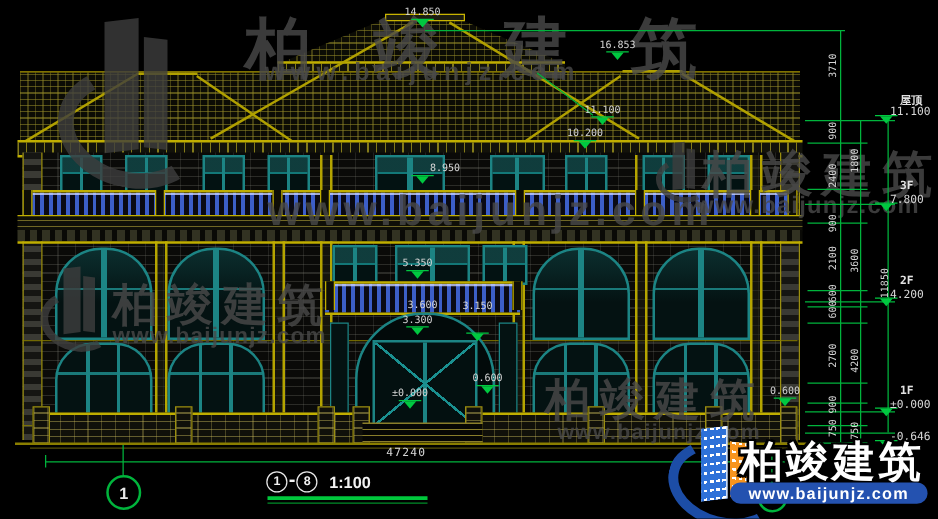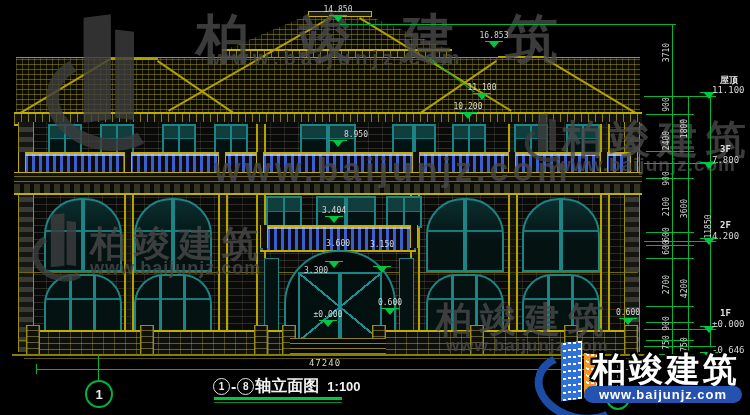--- a/index.html
+++ b/index.html
@@ -217,21 +217,20 @@
     <span>1</span>
   </div>
   <div class="axis-bubble" style="left:606px;top:386px;width:20px;height:20px;font-size:11px;">
     <span>8</span>
   </div>
 
   <div class="title-row">
     <span class="tcirc">1</span>
     <span>-</span>
     <span class="tcirc">8</span>
-    <span>轴立面图</span>
     <span style="margin-left:8px;font-size:13px;">1:100</span>
   </div>
   <div class="abs" style="left:214px;top:397px;width:128px;height:3px;background:#00c83c;z-index:8;"></div>
   <div class="abs" style="left:214px;top:402px;width:128px;height:1px;background:#008c28;z-index:8;"></div>
 
   <div class="wm-icon" style="left:50px;top:16px;transform:scale(2.1);">
     <div class="wm-arc"></div>
     <div class="wm-b1"></div>
     <div class="wm-b2"></div>
   </div>
@@ -271,25 +270,25 @@
     <div class="tri" style="left: 489px; top: 42px;"></div>
     <div class="dim-text" style="left: 452px; top: 83px; width: 60px; text-align: center;">11.100</div>
     <div class="tribar" style="left: 473px; top: 93px;"></div>
     <div class="tri" style="left: 477px; top: 94px;"></div>
     <div class="dim-text" style="left: 438px; top: 102px; width: 60px; text-align: center;">10.200</div>
     <div class="tribar" style="left: 459px; top: 112px;"></div>
     <div class="tri" style="left: 463px; top: 113px;"></div>
     <div class="dim-text" style="left: 308px; top: 130px; width: 60px; text-align: right;">8.950</div>
     <div class="tribar" style="left: 329px; top: 140px;"></div>
     <div class="tri" style="left: 333px; top: 141px;"></div>
-    <div class="dim-text" style="left: 304px; top: 206px; width: 60px; text-align: center;">3.404</div>
+    <div class="dim-text" style="left: 304px; top: 206px; width: 60px; text-align: center;">5.350</div>
     <div class="tribar" style="left: 325px; top: 216px;"></div>
     <div class="tri" style="left: 329px; top: 217px;"></div>
     <div class="dim-text" style="left: 308px; top: 239px; width: 60px; text-align: center;">3.600</div>
-    <div class="dim-text" style="left: 304px; top: 266px; width: 60px; text-align: left;">3.300</div>
+    <div class="dim-text" style="left: 304px; top: 251px; width: 60px; text-align: center;">3.300</div>
     <div class="tribar" style="left: 325px; top: 261px;"></div>
     <div class="tri" style="left: 329px; top: 262px;"></div>
     <div class="dim-text" style="left: 352px; top: 240px; width: 60px; text-align: center;">3.150</div>
     <div class="tribar" style="left: 373px; top: 266px;"></div>
     <div class="tri" style="left: 377px; top: 267px;"></div>
     <div class="dim-text" style="left: 360px; top: 298px; width: 60px; text-align: center;">0.600</div>
     <div class="tribar" style="left: 381px; top: 308px;"></div>
     <div class="tri" style="left: 385px; top: 309px;"></div>
     <div class="dim-text" style="left: 298px; top: 310px; width: 60px; text-align: center;">±0.000</div>
     <div class="tribar" style="left: 319px; top: 320px;"></div>

